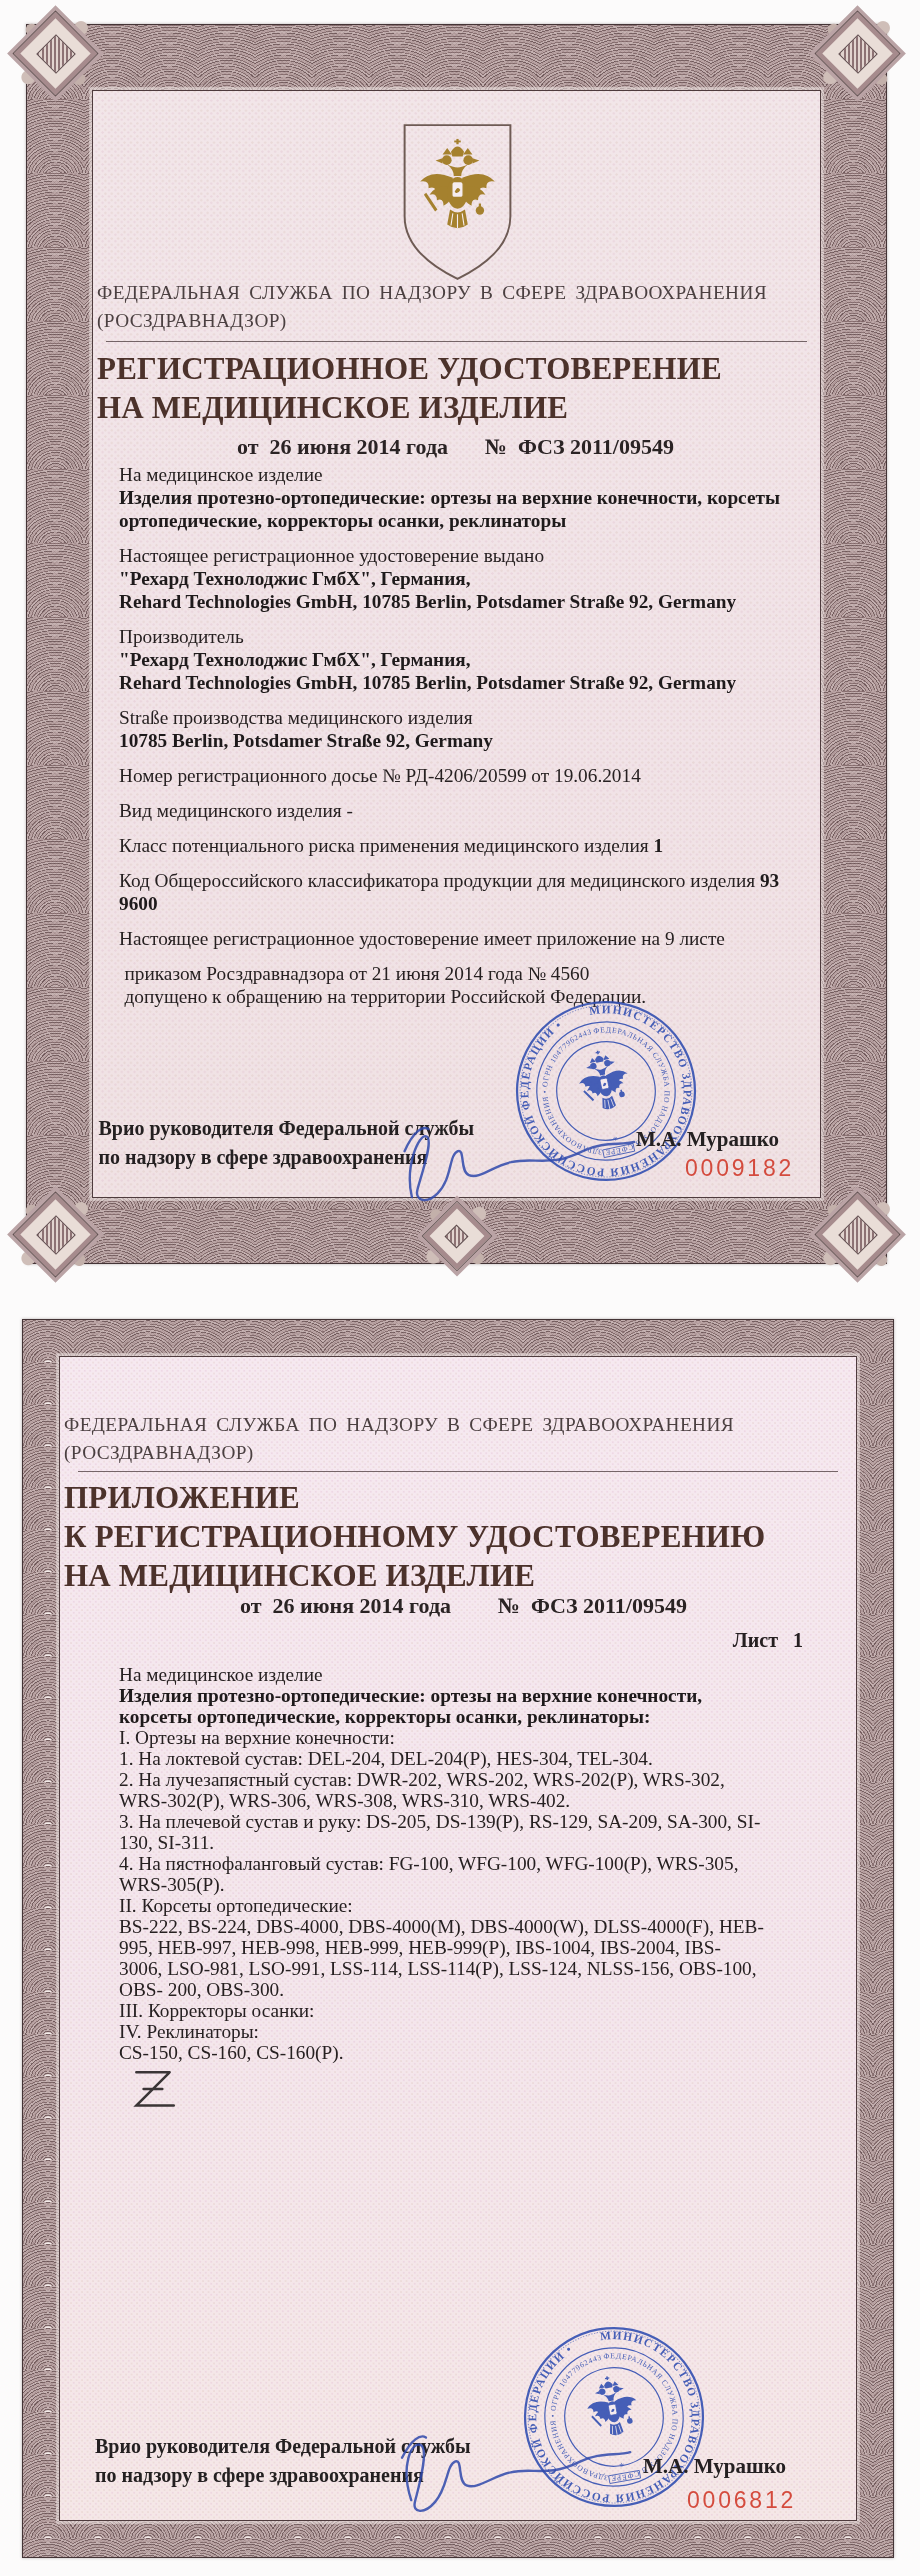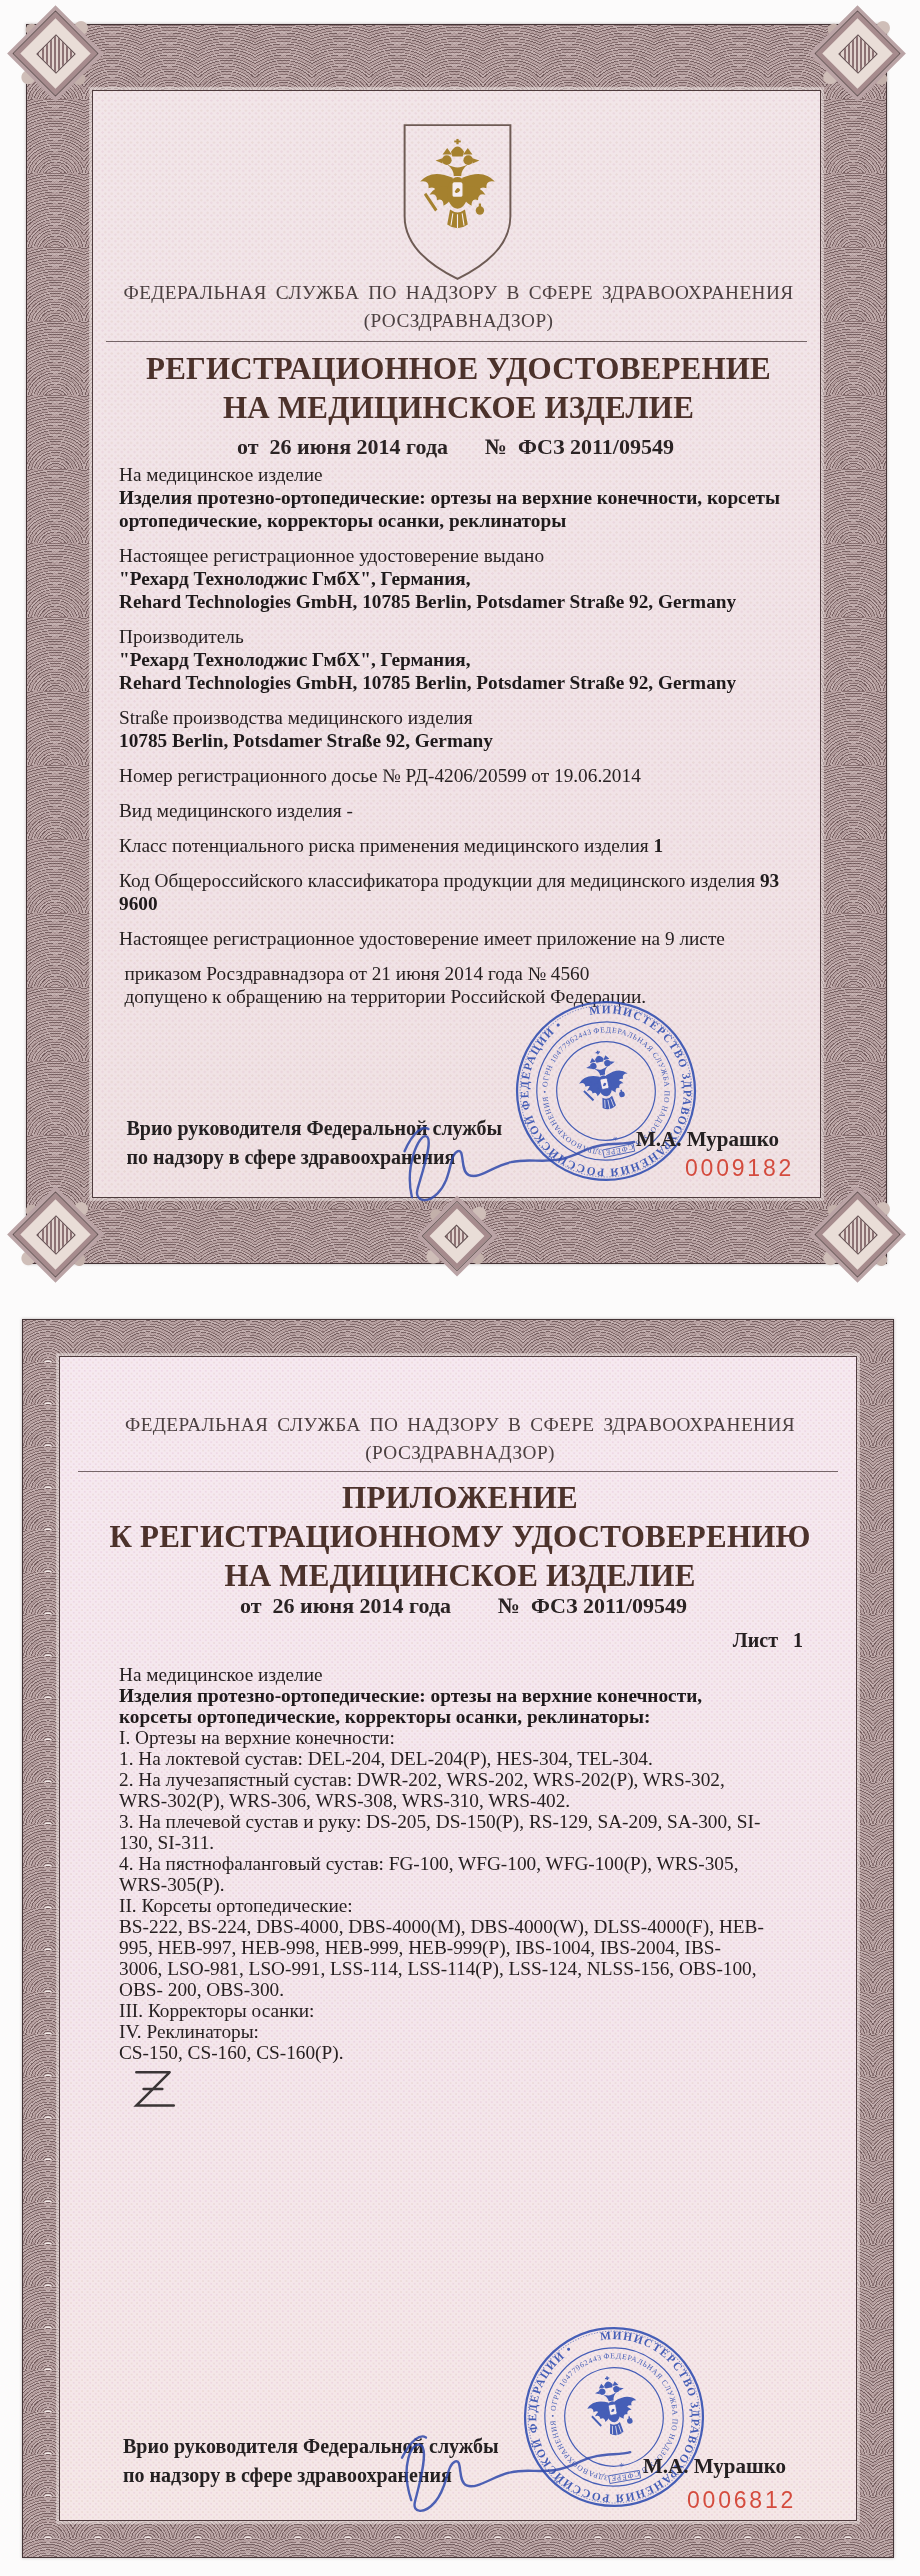--- a/index.html
+++ b/index.html
@@ -63,32 +63,32 @@
   .crn::after{
     content:"";position:absolute;inset:28.5px;transform:rotate(45deg);
     background:repeating-linear-gradient(45deg,#8d7274 0 1.8px,#e2d4cf 1.8px 4.1px);
     border:0.9px solid #5d4a4c;
   }
   .crn-tl{left:-13px;top:-13px}.crn-tr{right:-13px;top:-13px}
   .crn-bl{left:-13px;bottom:-13px}.crn-br{right:-13px;bottom:-13px}
   .midorn{left:50%;bottom:-9.2px;transform:translateX(-50%);width:74px;height:74px;}
 
   
-  .center{position:absolute;left:4px;right:0;text-align:center;}
+  .center{position:absolute;left:4px;right:0;text-align:left;}
   .agency{font-size:19.3px;letter-spacing:0.4px;word-spacing:3.7px;color:#4b4041;}
   .rule{position:absolute;height:0;border-top:1.4px solid rgba(74,58,60,.75);}
   .doctitle{font-size:31px;font-weight:bold;color:#4c322b;letter-spacing:0.2px;}
   .dt{position:absolute;font-size:22px;font-weight:bold;color:#2a2324;white-space:pre;}
   .content{position:absolute;}
   .content p{margin:0 0 12px;font-size:19.3px;line-height:23px;}
   .content b{font-weight:bold;color:#1e1a1b;}
   .blk{display:block;}
   .p2content{font-size:19.3px;line-height:21px;}
   .p2content div{margin:0;}
-  .sig{position:absolute;font-size:20px;font-weight:bold;line-height:28.5px;color:#242021;margin-left:28px;}
+  .sig{position:absolute;font-size:20px;font-weight:bold;line-height:28.5px;color:#242021;}
   .signame{position:absolute;font-size:21px;font-weight:bold;color:#242021;white-space:pre;}
   .serial{
     position:absolute;font-family:Liberation Sans, sans-serif;
     font-size:23px;color:#d23f30;letter-spacing:2.8px;opacity:.92;
   }
   .sheet{position:absolute;font-size:20px;font-weight:bold;white-space:pre;}
 
   .crest{position:absolute;}
   .stampbox{position:absolute;width:190px;height:190px;opacity:.9;}
   .stampbox svg{width:100%;height:100%;}
@@ -249,21 +249,21 @@
     <div class="sheet" style="right:53px;top:249px;">
       <span>Лист</span><span>&nbsp;&nbsp;&nbsp;</span><span>1</span>
     </div>
 
     <div class="content p2content" style="left:59px;right:92px;top:307px;">
       <div>На медицинское изделие</div>
       <b class="blk">Изделия протезно-ортопедические: ортезы на верхние конечности, корсеты ортопедические, корректоры осанки, реклинаторы:</b>
       <div>I. Ортезы на верхние конечности:</div>
       <div>1. На локтевой сустав: DEL-204, DEL-204(P), HES-304, TEL-304.</div>
       <div>2. На лучезапястный сустав: DWR-202, WRS-202, WRS-202(P), WRS-302, WRS-302(P), WRS-306, WRS-308, WRS-310, WRS-402.</div>
-      <div>3. На плечевой сустав и руку: DS-205, DS-150(P), RS-129, SA-209, SA-300, SI-130, SI-311.</div>
+      <div>3. На плечевой сустав и руку: DS-205, DS-139(P), RS-129, SA-209, SA-300, SI-130, SI-311.</div>
       <div>4. На пястнофаланговый сустав: FG-100, WFG-100, WFG-100(P), WRS-305, WRS-305(P).</div>
       <div>II. Корсеты ортопедические:</div>
       <div>BS-222, BS-224, DBS-4000, DBS-4000(M), DBS-4000(W), DLSS-4000(F), HEB-995, HEB-997, HEB-998, HEB-999, HEB-999(P), IBS-1004, IBS-2004, IBS-3006, LSO-981, LSO-991, LSS-114, LSS-114(P), LSS-124, NLSS-156, OBS-100, OBS- 200, OBS-300.</div>
       <div>III. Корректоры осанки:</div>
       <div>IV. Реклинаторы:</div>
       <div>CS-150, CS-160, CS-160(P).</div>
     </div>
 
     <svg class="zmark" style="left:68px;top:708px;width:52px;height:50px;" viewBox="0 0 50 48">
       <path d="M8 7 L40 7 M40 7 L8 39 L44 39 M15 23 L33 23" fill="none" stroke="#3a3536" stroke-width="2.4" stroke-linecap="round"></path>

